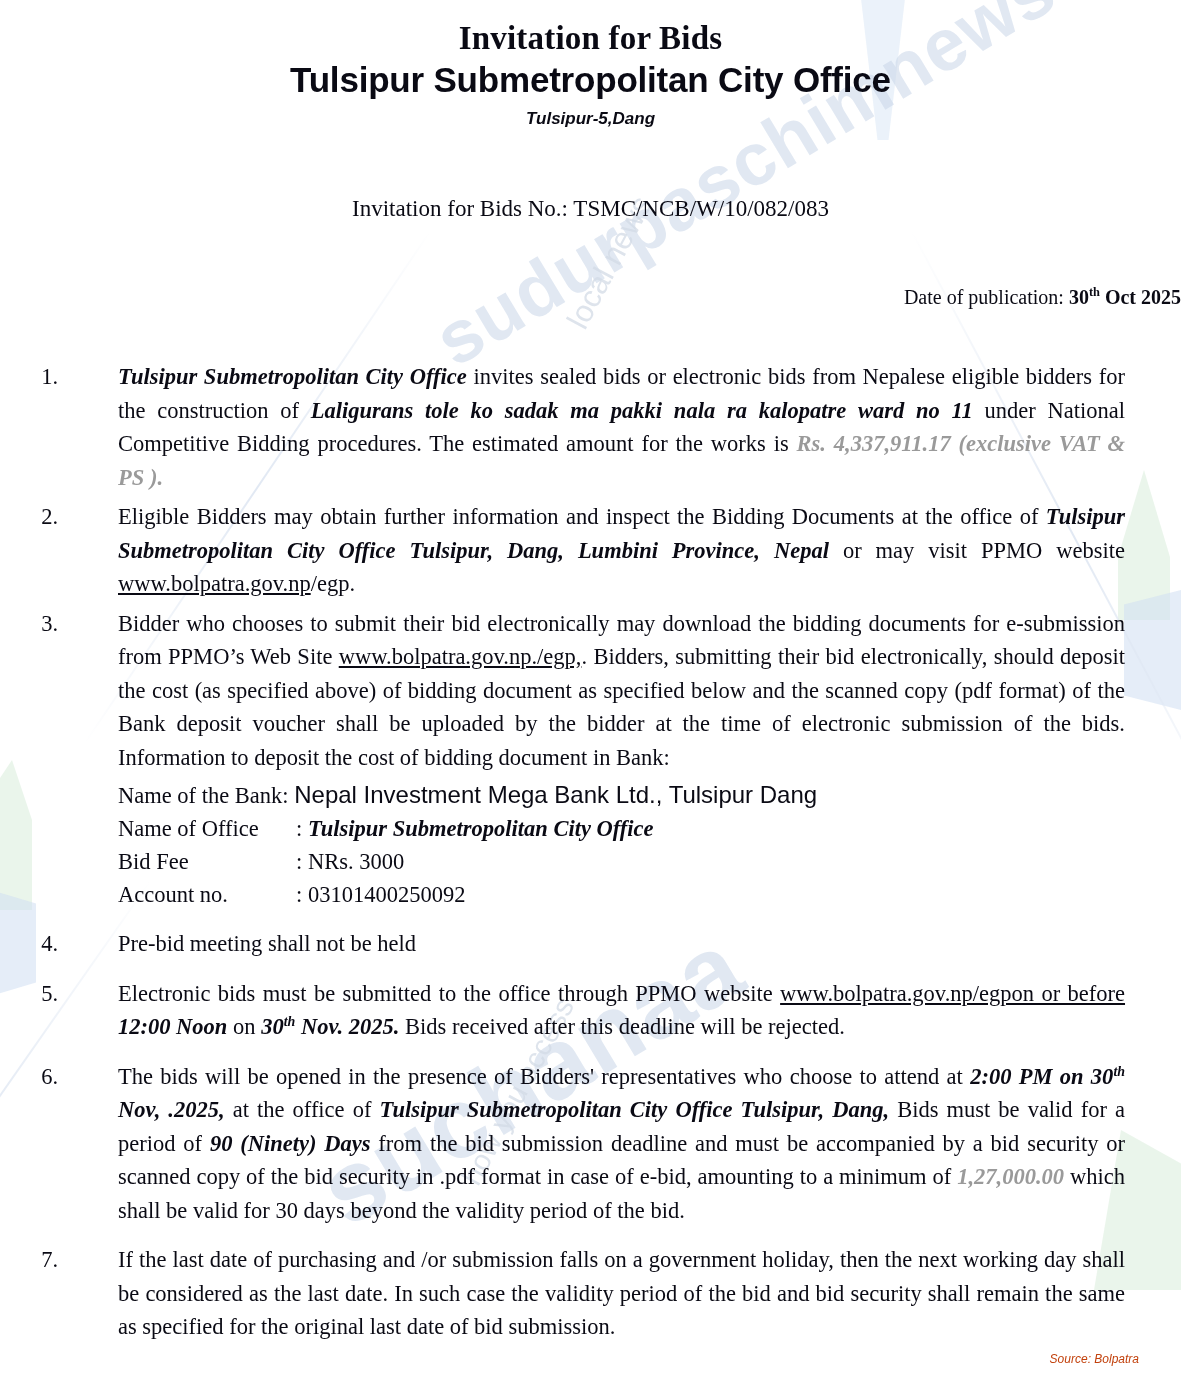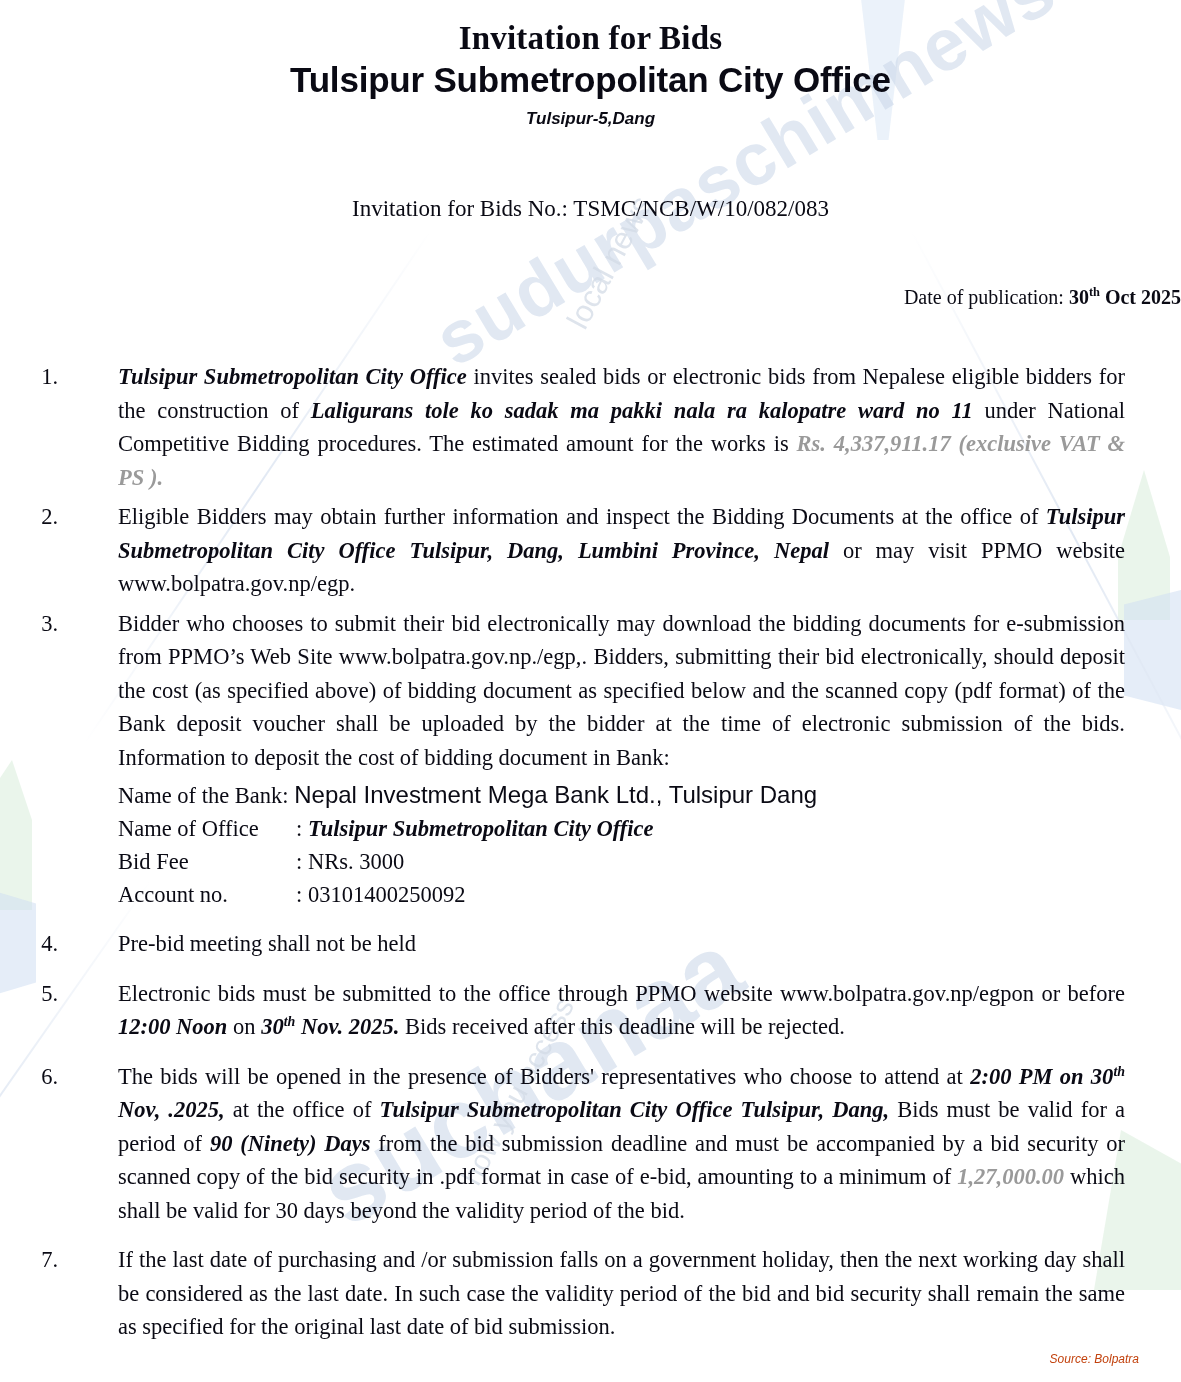--- a/index.html
+++ b/index.html
@@ -119,21 +119,21 @@
     position: absolute;
     left: 0;
     top: 0;
     width: 58px;
     text-align: right;
     font-size: 22.5px;
     line-height: 33.5px;
   }
   .bi { font-weight: 700; font-style: italic; }
   .faded { color: #9a9a9a; font-weight: 700; font-style: italic; }
-  .u  { }
+  .u  { text-decoration: underline; }
 
   .bank-block {
     margin-top: 4px;
     font-size: 22.5px;
     line-height: 33px;
   }
   .bank-row { display: block; white-space: nowrap; }
   .bank-label { display: inline-block; width: 178px; }
   .bank-sans {
     font-family: "Liberation Sans", "DejaVu Sans", sans-serif;

